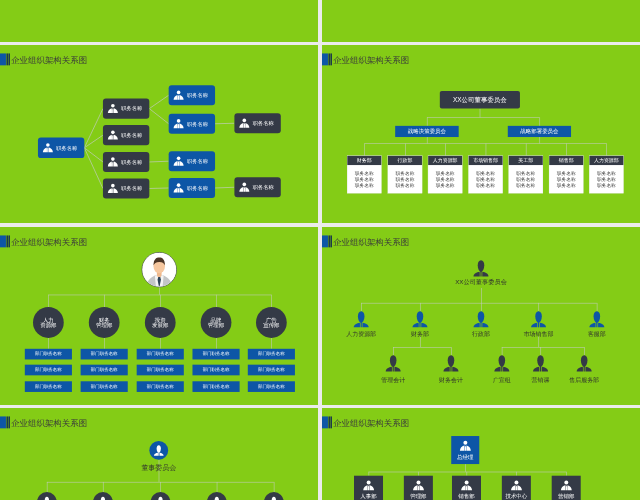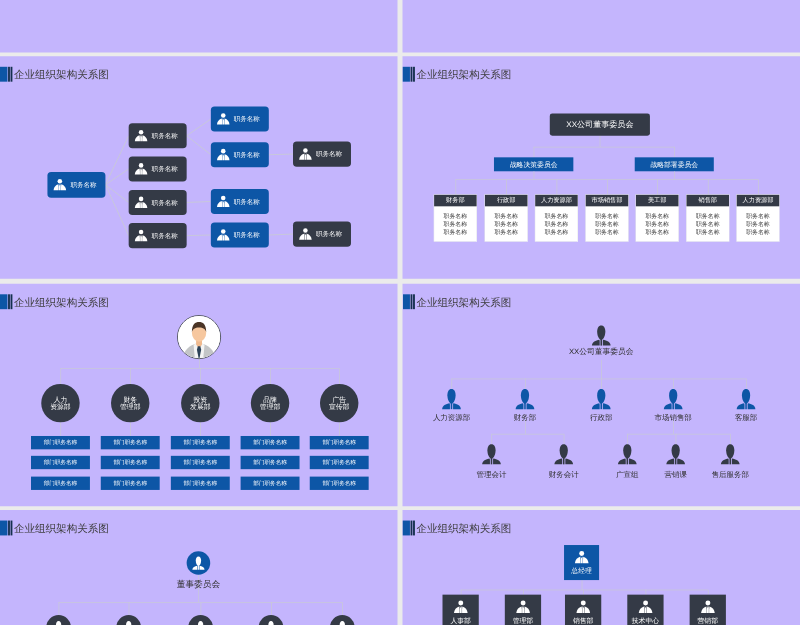--- a/index.html
+++ b/index.html
@@ -1,20 +1,20 @@
 <!DOCTYPE html>
 <html><head>
 <meta charset="utf-8">
 <title>PPT slide previews</title>
 <style>
   html,body{margin:0;padding:0;}
   body{width:640px;height:500px;overflow:hidden;background:#ebebeb;
        font-family:"Liberation Sans",sans-serif;}
   #deck{position:absolute;left:0;top:0;width:640px;height:500px;overflow:hidden;background:#ebebeb;}
-  .slide{position:absolute;width:317.5px;height:178.2px;background:#c4b5fd;overflow:hidden;}
+  .slide{position:absolute;width:317.5px;height:178.2px;background:#84cc16;overflow:hidden;}
   .inner{position:absolute;left:0;top:0;width:1280px;height:720px;
          transform:scale(0.248046875);transform-origin:0 0;}
   .ttlbar{position:absolute;left:0;top:34px;height:48px;width:26px;}
   .ttlbar span{position:absolute;top:0;height:48px;display:block;}
   .ttltx{position:absolute;left:45px;top:43px;font-size:34px;color:#3b3b3b;
          white-space:nowrap;line-height:1;}
   .node{position:absolute;box-sizing:border-box;display:flex;align-items:center;}
   .node .lbl{font-size:21px;color:#fff;white-space:nowrap;}
   .ico{flex:0 0 auto;}
   .cap{position:absolute;text-align:center;white-space:nowrap;color:#2f2f2f;line-height:1;}

